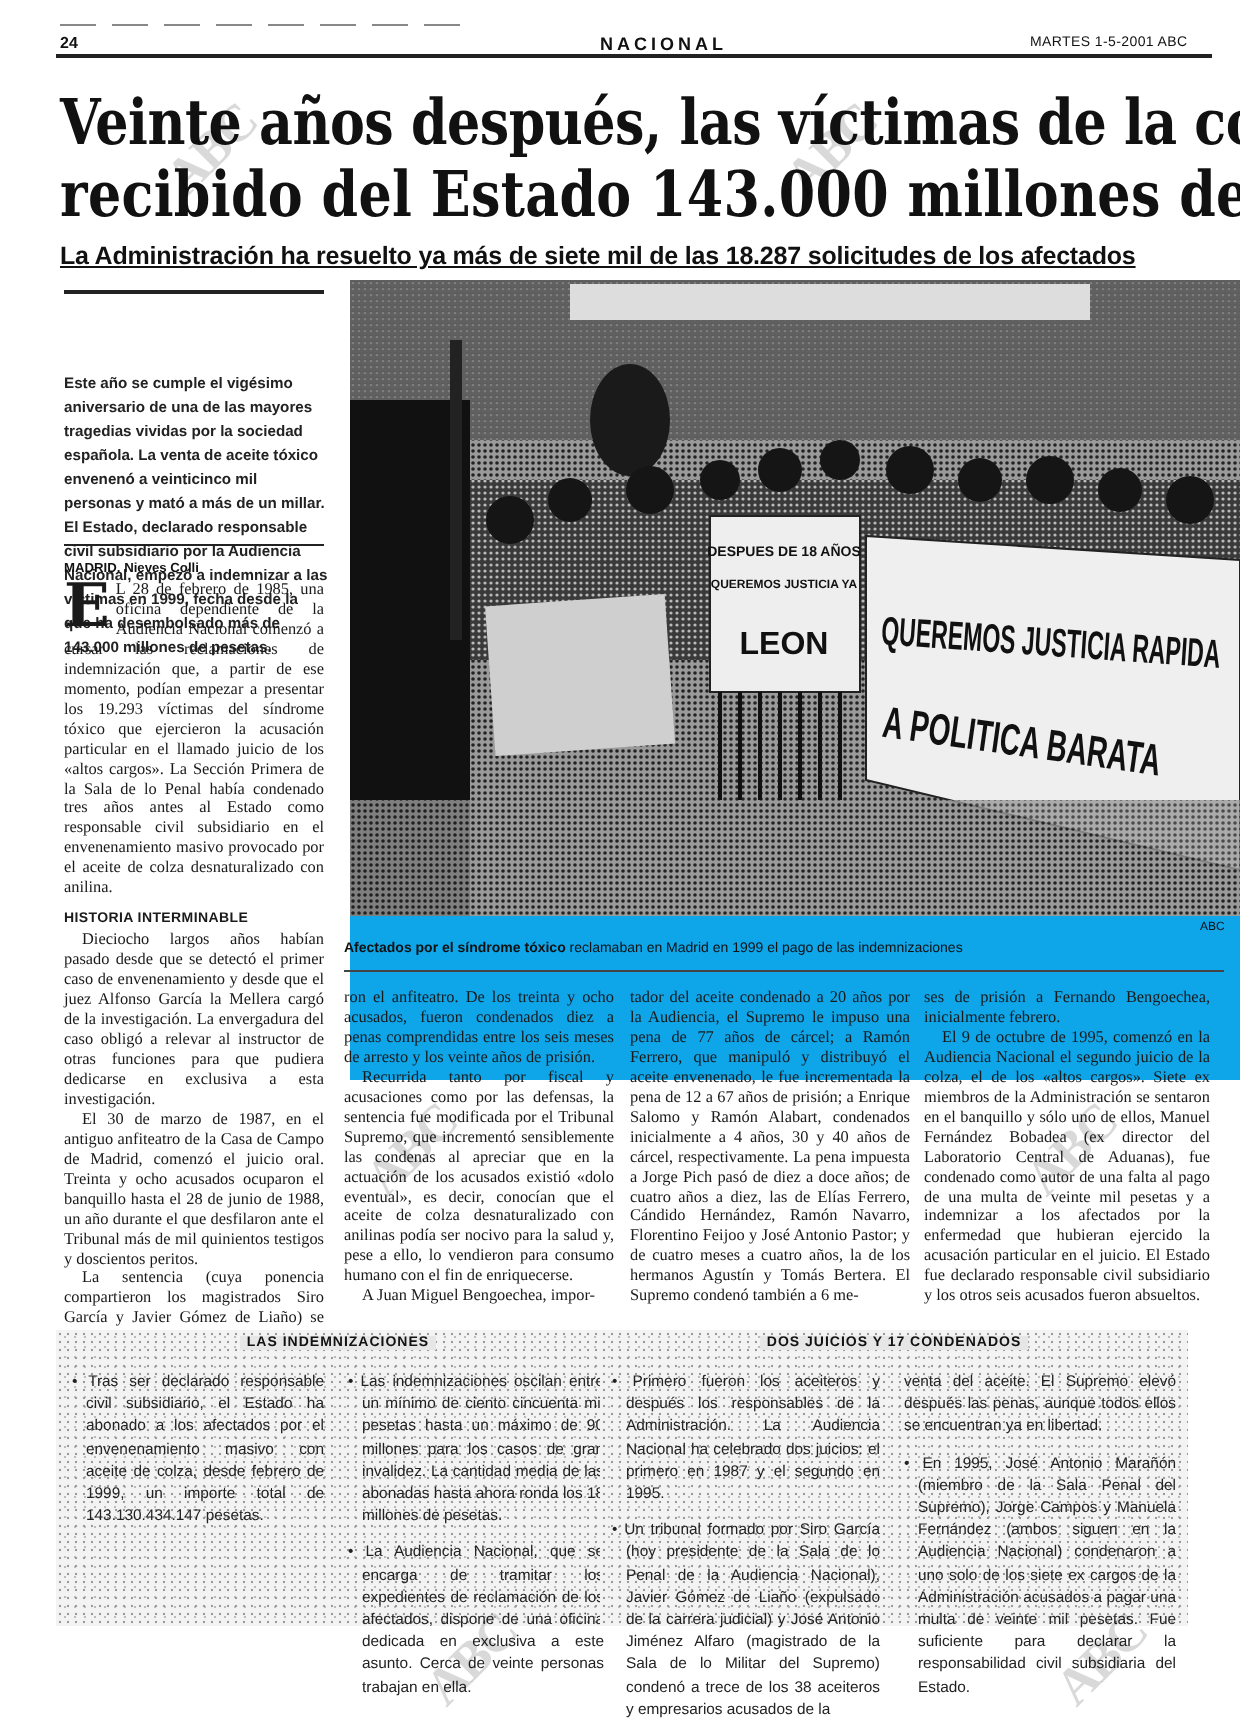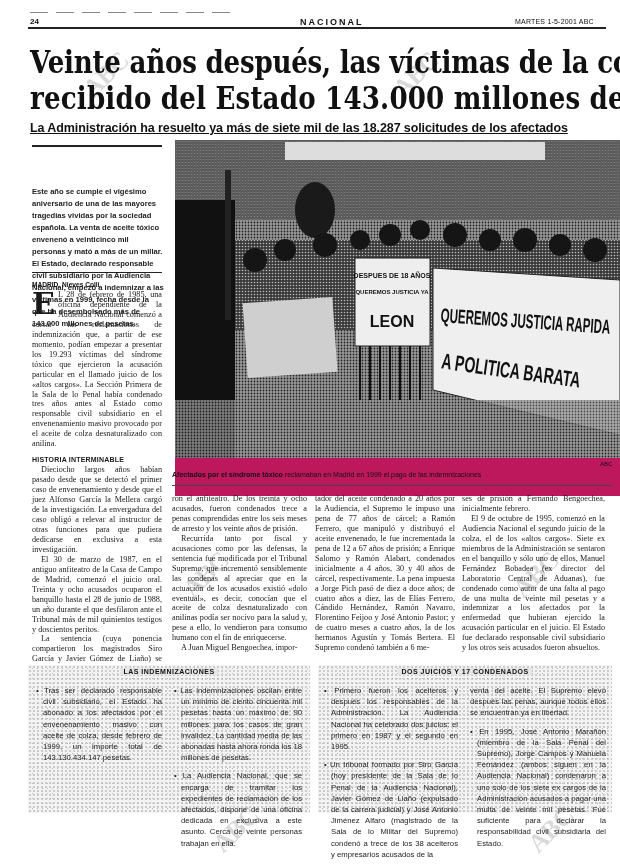--- a/index.html
+++ b/index.html
@@ -12,21 +12,21 @@
   .headline { left:30px; top:44px; width:580px; font-family:"DejaVu Serif", serif; font-weight:bold; font-size:31.5px; line-height:36px; transform:scaleX(0.83); transform-origin:left top; white-space:nowrap; letter-spacing:-0.3px; }
   .subhead { left:30px; top:121px; font:bold 12.5px "Liberation Sans", sans-serif; letter-spacing:-0.1px;text-decoration:underline; }
   .lead { left:32px; top:150px; width:132px; font:bold 7.6px/12px "Liberation Sans", sans-serif; color:#222;margin-top:36px; }
   .leadrule { height:1.5px; background:#222; }
   .byline { left:32px; top:281px; font:bold 6.6px "Liberation Sans", sans-serif; }
   .col { font-size:8.2px; line-height:9.95px; text-align:justify; color:#1a1a1a; hyphens:auto; }
   .col p { margin:0; text-indent:9px; }
   .col p.noind { text-indent:0; }
   .dropcap { float:left; font-family:"DejaVu Serif", serif; font-weight:bold; font-size:30px; line-height:25px; margin:1px 3px 0 0; }
   .subhd { font:bold 7px "Liberation Sans", sans-serif; margin:7px 0 2px 0; letter-spacing:0.2px; }
-  .photo { left:175px; top:140px; width:445px; height:356px; overflow:hidden; background:#be185d; }
+  .photo { left:175px; top:140px; width:445px; height:400px; overflow:hidden; background:#0ea5e9; }
   .caption { left:172px; top:471px; width:430px; font:7px "Liberation Sans", sans-serif; }
   .caption b { font-weight:bold; }
   .credit { left:600px; top:461px; font:6px "Liberation Sans", sans-serif; }
   .caprule { left:172px; top:485px; width:440px; height:1px; background:#444; }
   .box { top:665px; height:148px; background-color:#f3f3f3;
     background-image: radial-gradient(#9a9a9a 0.6px, transparent 0.8px), radial-gradient(#bbb 0.5px, transparent 0.7px);
     background-size: 4px 4px, 5px 5px; background-position:0 0, 2px 1px; }
   .boxhd { position:absolute; top:0; left:0; right:0; text-align:center; font:bold 7px "Liberation Sans", sans-serif; letter-spacing:0.5px; text-transform:uppercase; padding-top:3px; }
   .boxhd span { background:#e6e6e6; padding:0 3px; }
   .bcol { position:absolute; top:20px; font:7.7px/11.2px "Liberation Sans", sans-serif; text-align:justify; color:#222; }
@@ -117,21 +117,21 @@
     <rect x="0" y="260" width="445" height="58" fill="url(#htl)" opacity="0.8"></rect>
   </svg>
 </div>
 <div class="abs credit">ABC</div>
 <div class="abs caption">
   <b>Afectados por el síndrome tóxico</b><span> reclamaban en Madrid en 1999 el pago de las indemnizaciones</span>
 </div>
 <div class="abs caprule"></div>
 
 <div class="abs col" style="left:172px;top:494px;width:135px;">
-  <p class="noind">ron el anfiteatro. De los treinta y ocho acusados, fueron condenados trece a penas comprendidas entre los seis meses de arresto y los veinte años de prisión.</p>
+  <p class="noind">ron el anfiteatro. De los treinta y ocho acusados, fueron condenados diez a penas comprendidas entre los seis meses de arresto y los veinte años de prisión.</p>
   <p>Recurrida tanto por fiscal y acusaciones como por las defensas, la sentencia fue modificada por el Tribunal Supremo, que incrementó sensiblemente las condenas al apreciar que en la actuación de los acusados existió «dolo eventual», es decir, conocían que el aceite de colza desnaturalizado con anilinas podía ser nocivo para la salud y, pese a ello, lo vendieron para consumo humano con el fin de enriquecerse.</p>
   <p>A Juan Miguel Bengoechea, impor-</p>
 </div>
 <div class="abs col" style="left:315px;top:494px;width:140px;">
   <p class="noind">tador del aceite condenado a 20 años por la Audiencia, el Supremo le impuso una pena de 77 años de cárcel; a Ramón Ferrero, que manipuló y distribuyó el aceite envenenado, le fue incrementada la pena de 12 a 67 años de prisión; a Enrique Salomo y Ramón Alabart, condenados inicialmente a 4 años, 30 y 40 años de cárcel, respectivamente. La pena impuesta a Jorge Pich pasó de diez a doce años; de cuatro años a diez, las de Elías Ferrero, Cándido Hernández, Ramón Navarro, Florentino Feijoo y José Antonio Pastor; y de cuatro meses a cuatro años, la de los hermanos Agustín y Tomás Bertera. El Supremo condenó también a 6 me-</p>
 </div>
 <div class="abs col" style="left:462px;top:494px;width:143px;">
   <p class="noind">ses de prisión a Fernando Bengoechea, inicialmente febrero.</p>
   <p>El 9 de octubre de 1995, comenzó en la Audiencia Nacional el segundo juicio de la colza, el de los «altos cargos». Siete ex miembros de la Administración se sentaron en el banquillo y sólo uno de ellos, Manuel Fernández Bobadea (ex director del Laboratorio Central de Aduanas), fue condenado como autor de una falta al pago de una multa de veinte mil pesetas y a indemnizar a los afectados por la enfermedad que hubieran ejercido la acusación particular en el juicio. El Estado fue declarado responsable civil subsidiario y los otros seis acusados fueron absueltos.</p>
 </div>
@@ -140,21 +140,21 @@
   <div class="boxhd"><span>LAS INDEMNIZACIONES</span></div>
   <div class="bcol" style="left:8px;width:126px;">
     <p>• <span>Tras ser declarado responsable civil subsidiario, el Estado ha abonado a los afectados por el envenenamiento masivo con aceite de colza, desde febrero de 1999, un importe total de 143.130.434.147 pesetas.</span></p>
   </div>
   <div class="bcol" style="left:146px;width:128px;">
     <p>• <span>Las indemnizaciones oscilan entre un mínimo de ciento cincuenta mil pesetas hasta un máximo de 90 millones para los casos de gran invalidez. La cantidad media de las abonadas hasta ahora ronda los 18 millones de pesetas.</span></p>
     <p>• <span>La Audiencia Nacional, que se encarga de tramitar los expedientes de reclamación de los afectados, dispone de una oficina dedicada en exclusiva a este asunto. Cerca de veinte personas trabajan en ella.</span></p>
   </div>
 </div>
 
-<div class="abs box" style="left:318px;width:294px;">
+<div class="abs box" style="left:300px;width:294px;">
   <div class="boxhd"><span>DOS JUICIOS Y 17 CONDENADOS</span></div>
   <div class="bcol" style="left:6px;width:134px;">
     <p>• <span>Primero fueron los aceiteros y después los responsables de la Administración. La Audiencia Nacional ha celebrado dos juicios: el primero en 1987 y el segundo en 1995.</span></p>
     <p>• <span>Un tribunal formado por Siro García (hoy presidente de la Sala de lo Penal de la Audiencia Nacional), Javier Gómez de Liaño (expulsado de la carrera judicial) y José Antonio Jiménez Alfaro (magistrado de la Sala de lo Militar del Supremo) condenó a trece de los 38 aceiteros y empresarios acusados de la</span></p>
   </div>
   <div class="bcol" style="left:152px;width:136px;">
     <p class="cont">venta del aceite. El Supremo elevó después las penas, aunque todos ellos se encuentran ya en libertad.</p>
     <p>• <span>En 1995, José Antonio Marañón (miembro de la Sala Penal del Supremo), Jorge Campos y Manuela Fernández (ambos siguen en la Audiencia Nacional) condenaron a uno solo de los siete ex cargos de la Administración acusados a pagar una multa de veinte mil pesetas. Fue suficiente para declarar la responsabilidad civil subsidiaria del Estado.</span></p>
   </div>
 </div>

